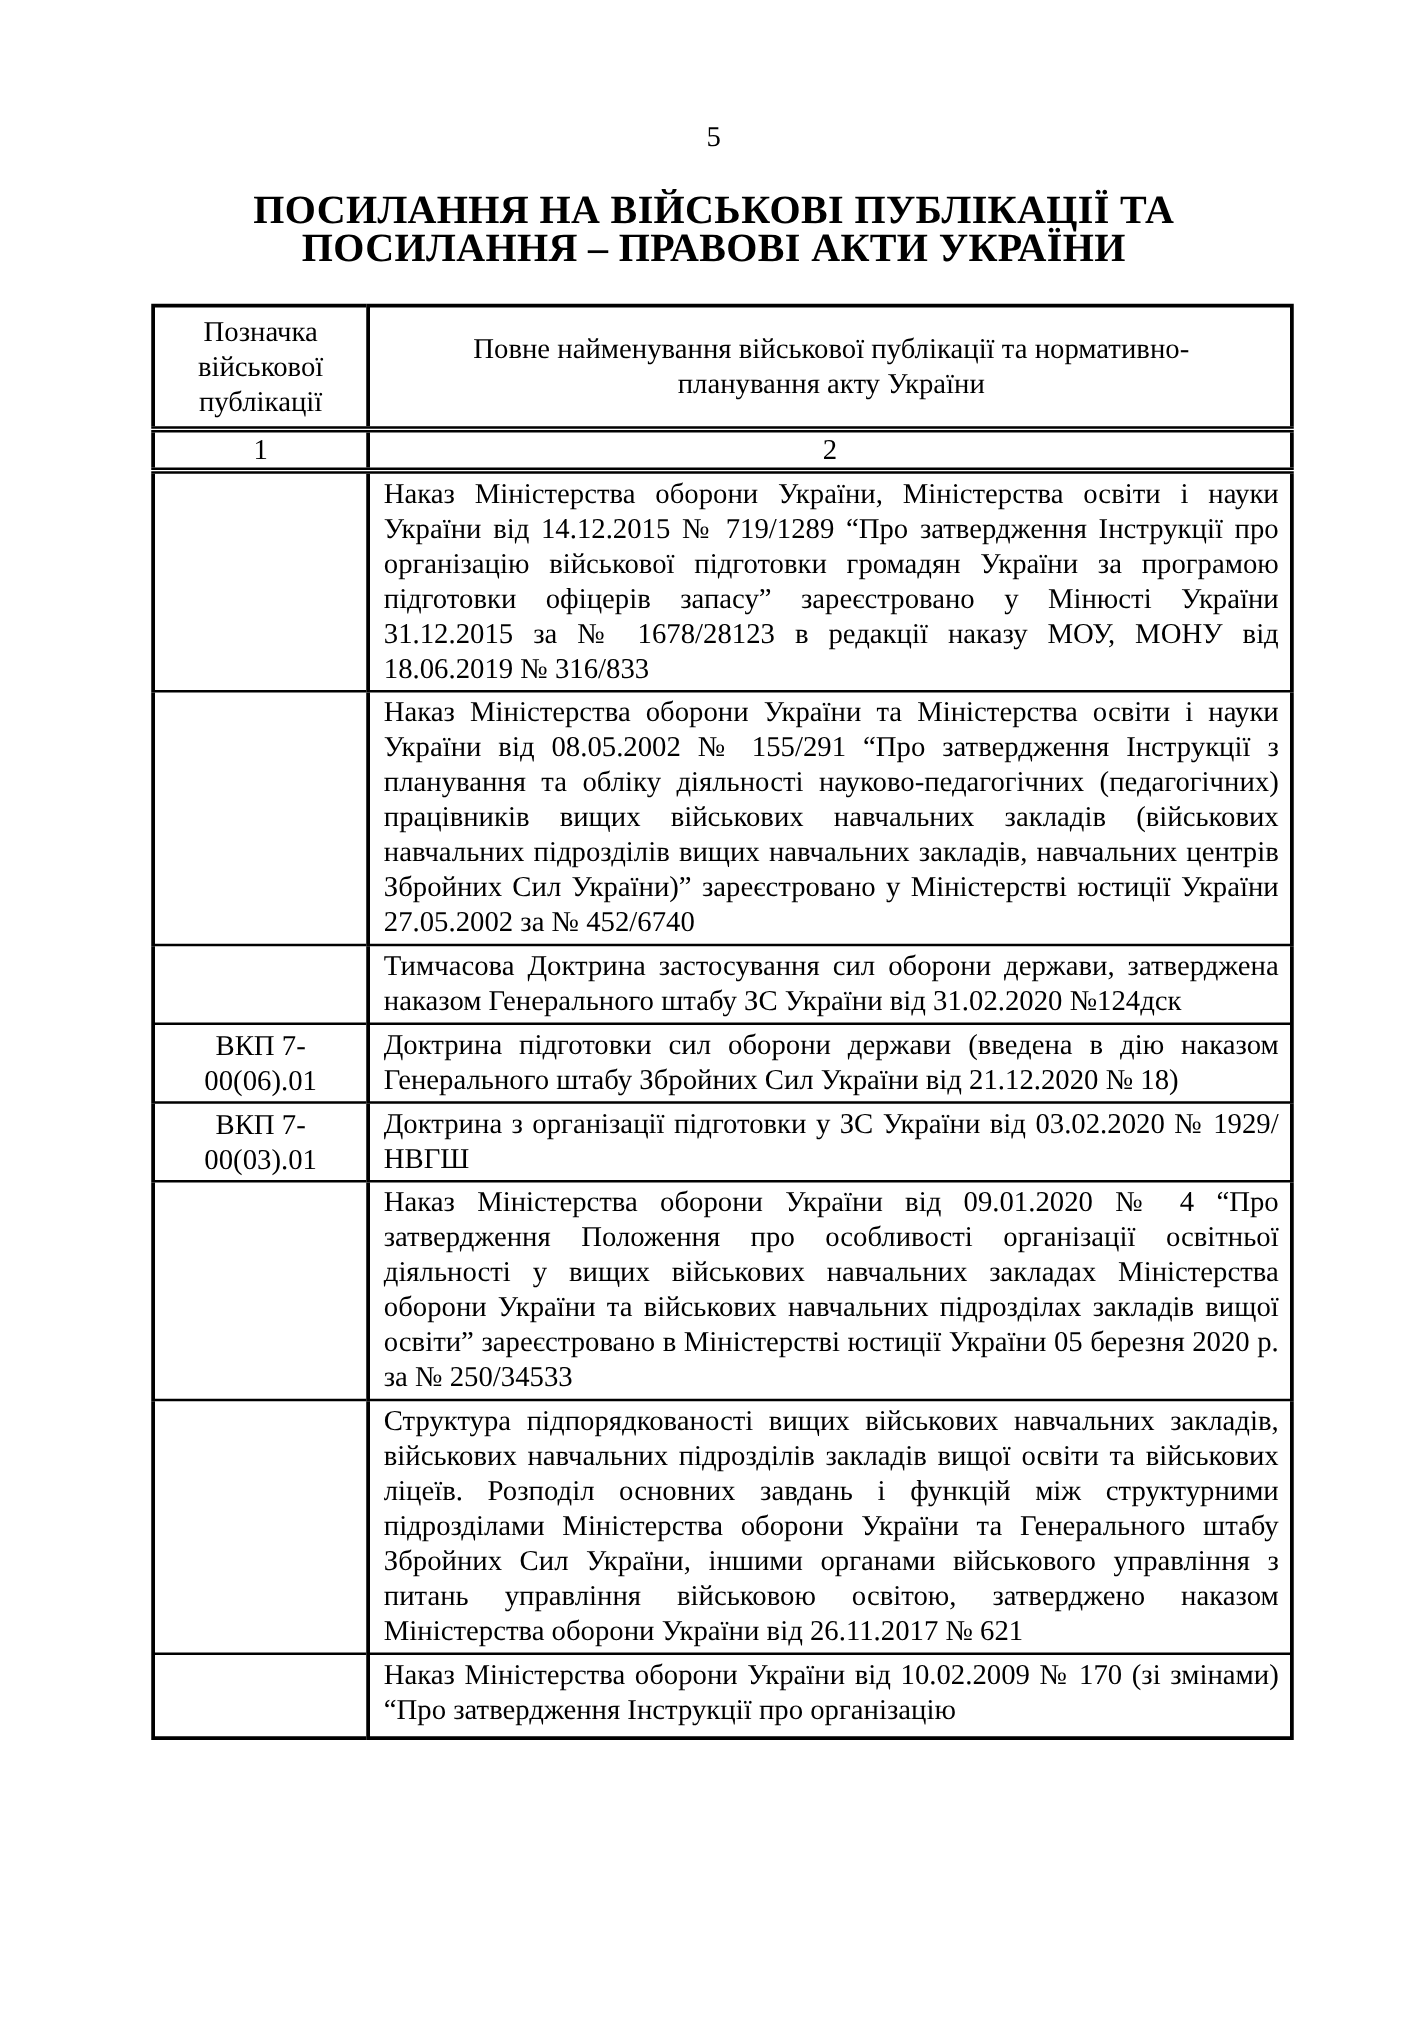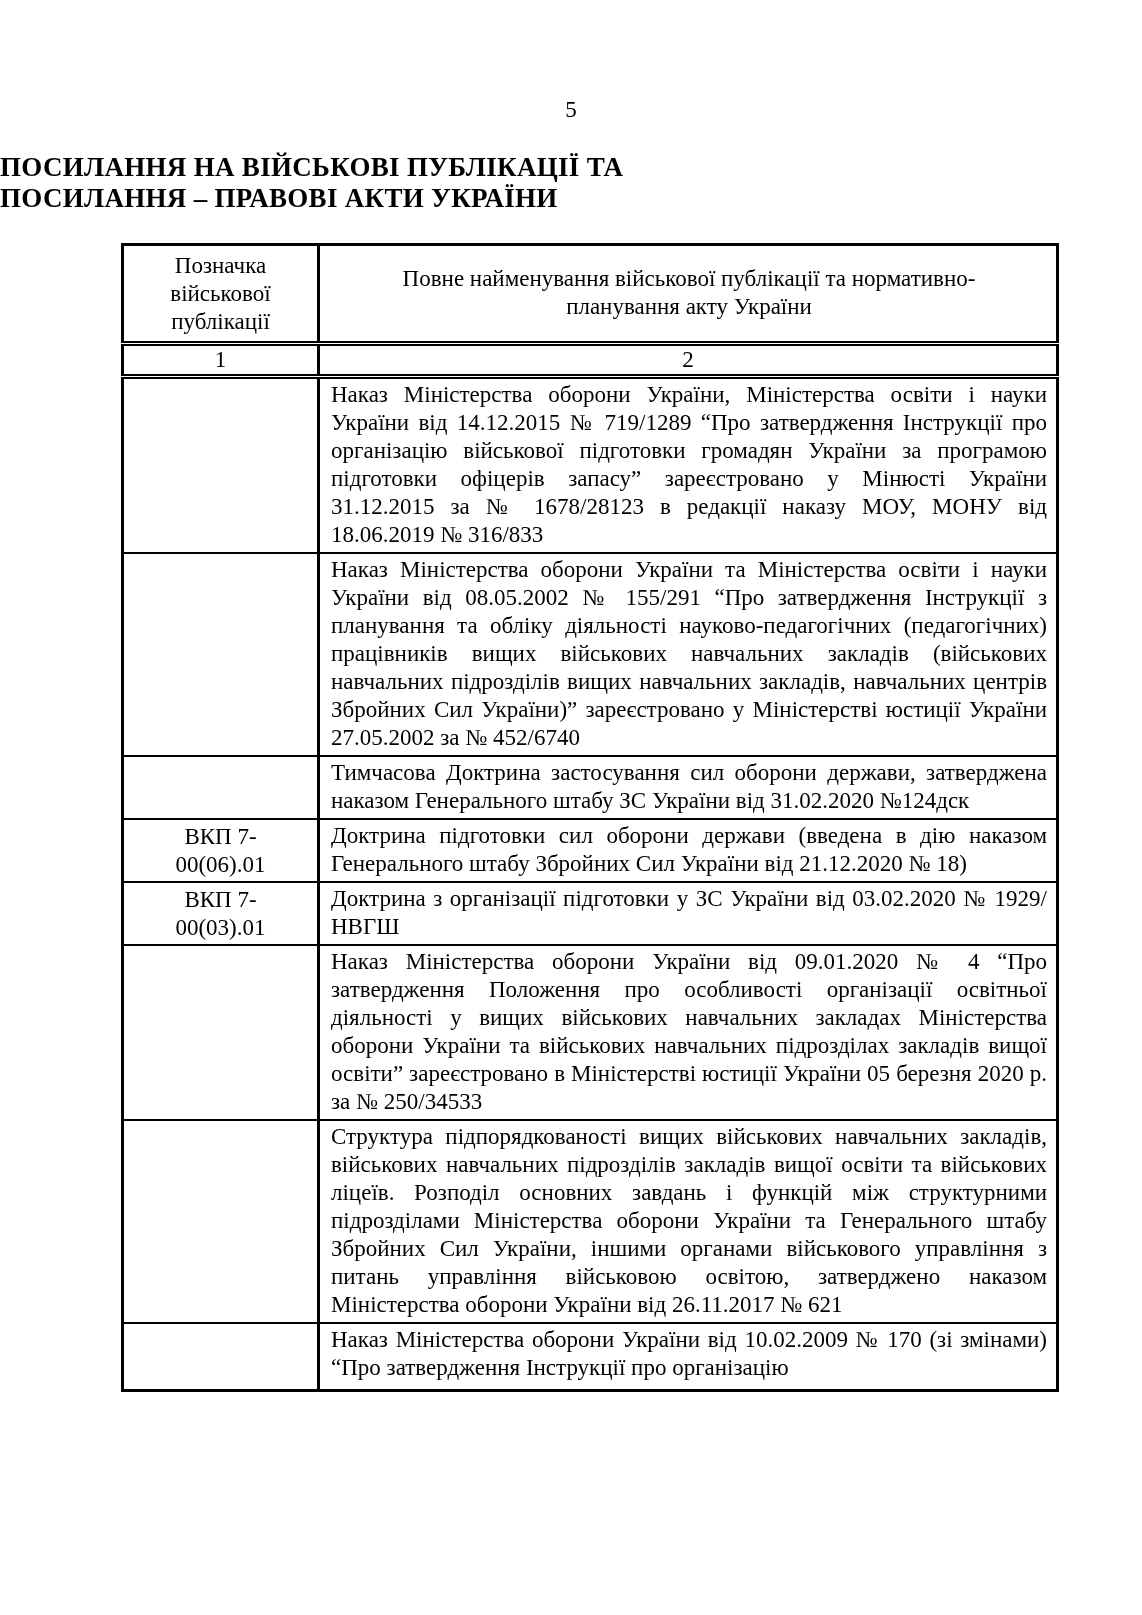--- a/index.html
+++ b/index.html
@@ -22,21 +22,22 @@
     background: #ffffff;
   }
   .page-number {
     padding-top: 98px;
     text-align: center;
     font-size: 23px;
     line-height: 24px;
   }
   .doc-title {
     margin: 30px 0 0 0;
-    font-size: 27px;
+    text-align: center;
+    font-size: 32px;
     font-weight: bold;
     line-height: 31px;
     letter-spacing: 0.3px;
   }
   table.refs-table {
     border-collapse: collapse;
     table-layout: fixed;
     margin: 29px 0 0 121px;
     width: 898px;
     border: 3px solid #000000;
@@ -46,21 +47,21 @@
     border-left-width: 3px;
     border-right-width: 3px;
     font-size: 23px;
     line-height: 28px;
     overflow: hidden;
   }
   td.c1 {
     width: 153px;
     text-align: center;
     vertical-align: middle;
-    padding: 1px 20px;
+    padding: 1px 8px;
   }
   td.c2 {
     width: 716px;
     text-align: justify;
     text-justify: inter-word;
     vertical-align: top;
     padding: 2px 9px 3px 11px;
   }
   tr.header-row td {
     height: 90px;

